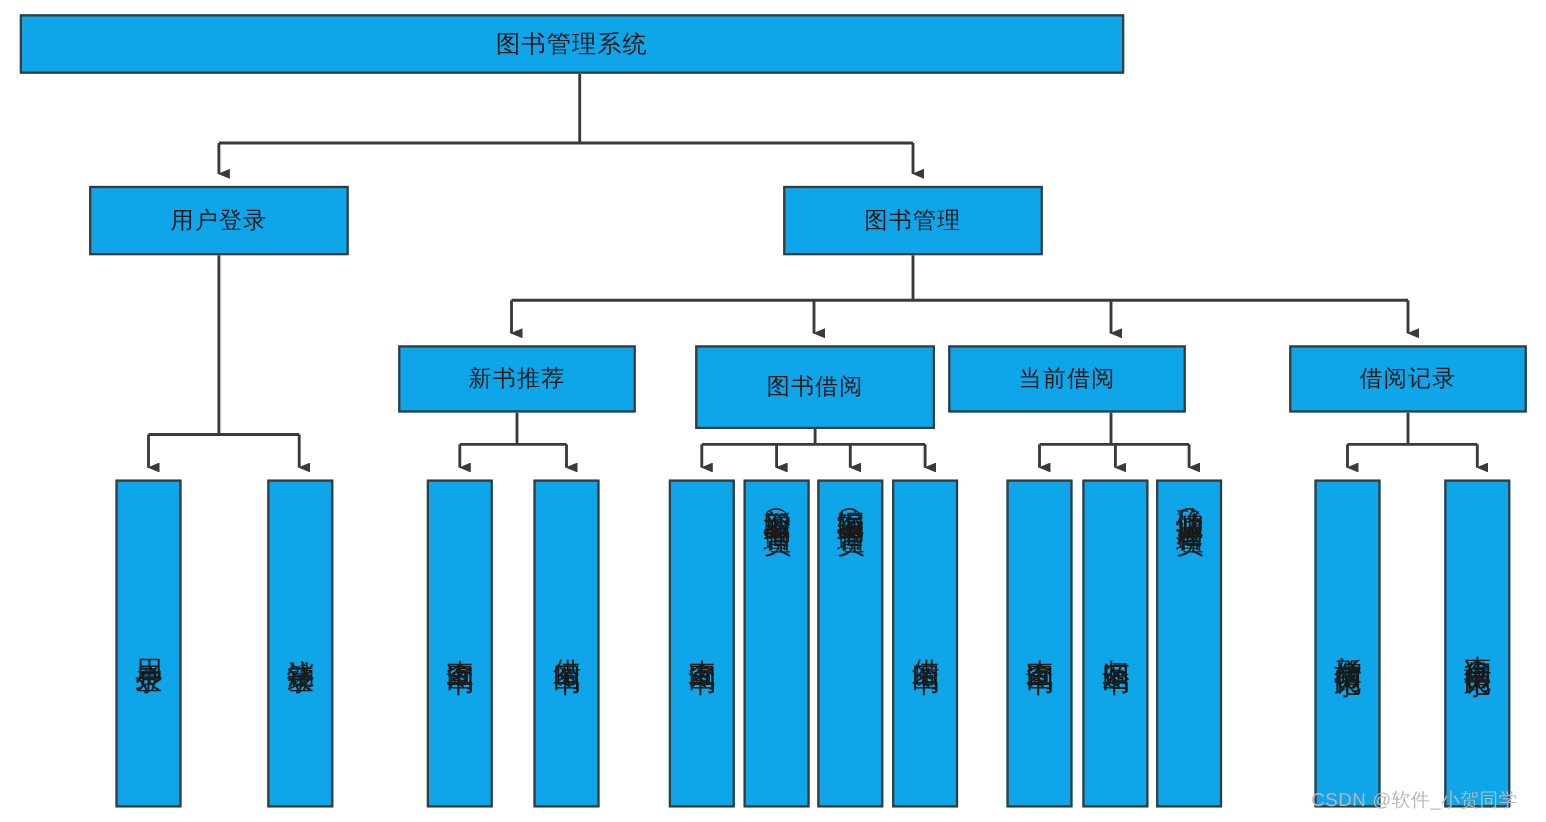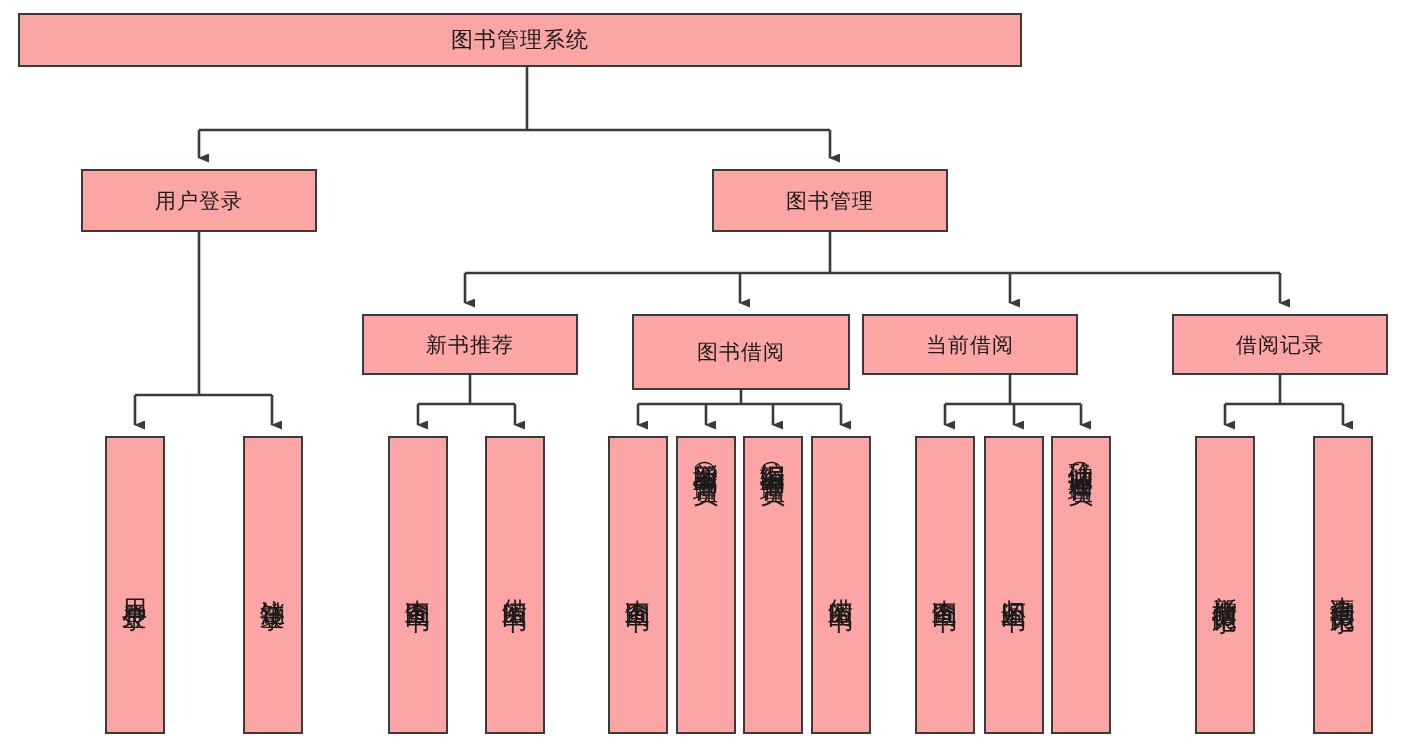--- a/index.html
+++ b/index.html
@@ -22,21 +22,21 @@
     left: 0;
     top: 0;
     width: 1405px;
     height: 747px;
     pointer-events: none;
   }
   .node {
     position: absolute;
     box-sizing: border-box;
     border: 2px solid #3a3a3a;
-    background: #fca5a5;
+    background: #0ea5e9;
     display: flex;
     align-items: center;
     justify-content: center;
     color: #1a1a1a;
     letter-spacing: 1px;
   }
   .node.horiz {
     font-size: 21px;
     line-height: 1.1;
   }
@@ -216,14 +216,15 @@
     <div class="leaf-inner">
         <span class="vtext">新增借阅记录</span>
       </div>
   </div>
   <div class="node leaf" style="left:1313px; top:436px; width:60px; height:298px;">
     <div class="leaf-inner">
         <span class="vtext">查询借阅记录</span>
       </div>
   </div>
 
+  <div class="watermark">CSDN @软件_小贺同学</div>
 
 </div>
 
 </body></html>

